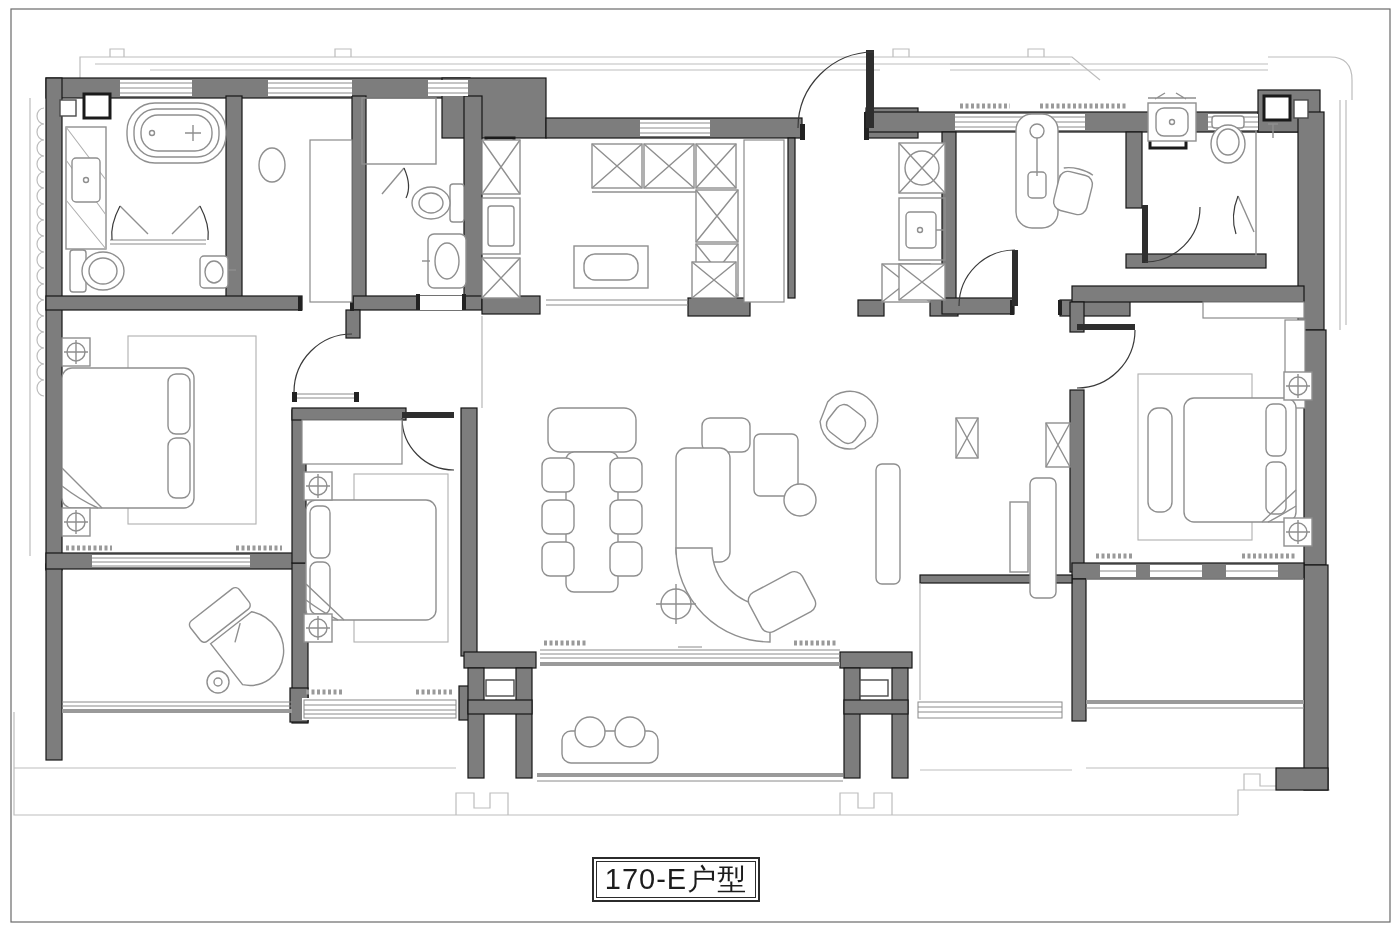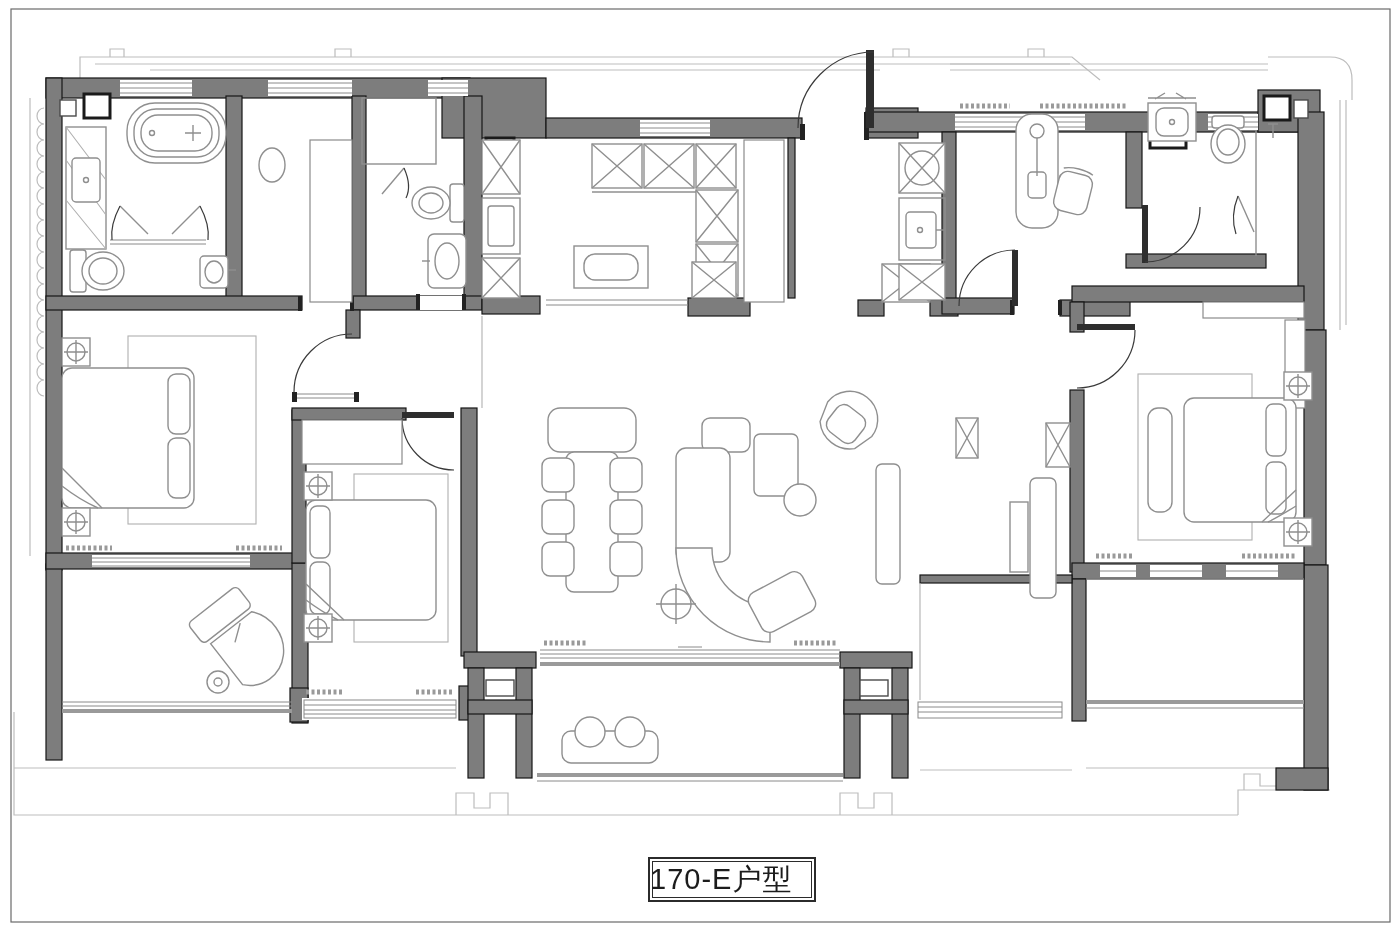--- a/index.html
+++ b/index.html
@@ -19,23 +19,23 @@
   .lt  {fill:none;stroke:var(--light);stroke-width:1.2;}
   .win {fill:#fff;stroke:none;}
   .wl  {fill:none;stroke:#8a8a8a;stroke-width:1;}
   .door{fill:none;stroke:#3a3a3a;stroke-width:1.2;}
   .leaf{fill:#2e2e2e;stroke:none;}
   .sill{fill:none;stroke:var(--sill);stroke-width:4;}
   .comb{fill:none;stroke:#9a9a9a;stroke-width:5;stroke-dasharray:3 2.5;}
   .jamb{fill:#222;stroke:none;}
   .str {fill:#fff;stroke:#8b8b8b;stroke-width:1.2;}
   
-  .plan-label{position:absolute;left:648px;top:857px;width:168px;height:45px;
+  .plan-label{position:absolute;left:592px;top:857px;width:168px;height:45px;
     border:2.4px solid #2b2b2b;background:#fff;box-sizing:border-box;
-    display:flex;align-items:center;}
+    display:flex;align-items:center;justify-content:center;}
   .plan-label .inner{position:absolute;inset:2px;border:1px solid #2b2b2b;}
   .plan-label .txt{position:relative;font-size:29px;color:var(--label);letter-spacing:1px;white-space:nowrap;}
 </style>
 </head>
 <body>
 
 <div class="canvas">
 <svg width="1400" height="933" viewBox="0 0 1400 933">
   <defs>
     <pattern id="ph" width="7" height="6.5" patternUnits="userSpaceOnUse">

